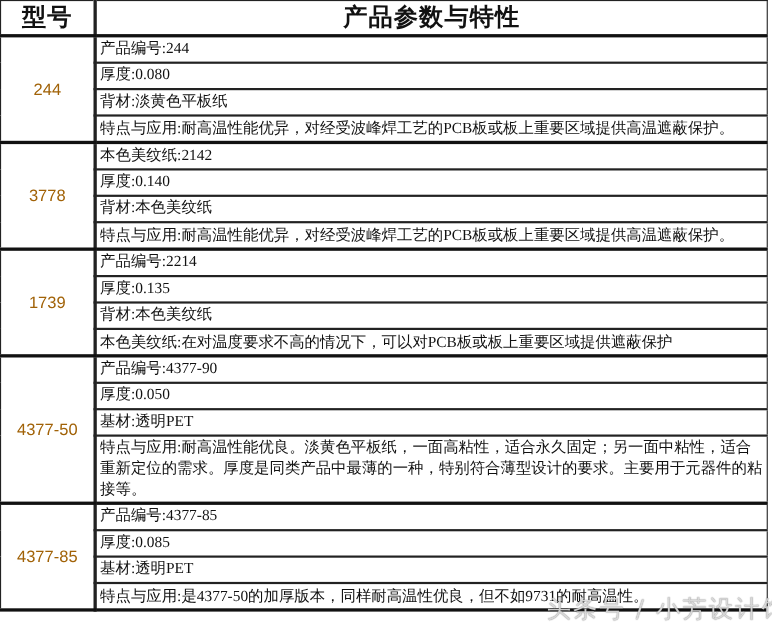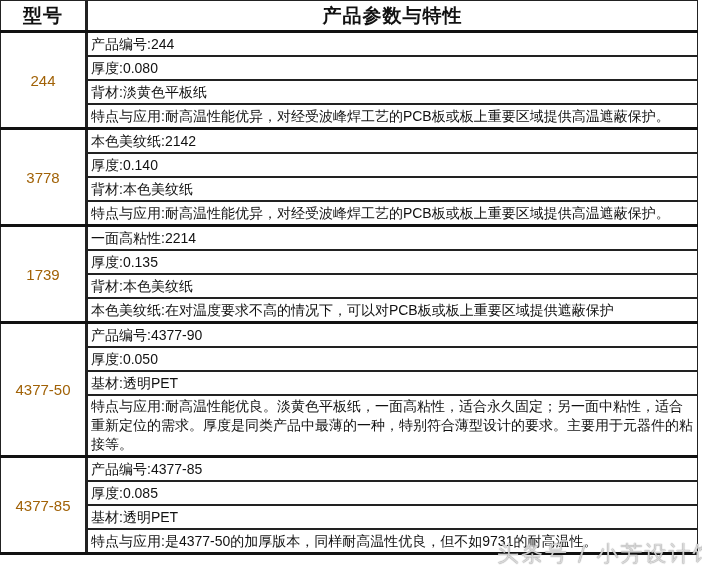--- a/index.html
+++ b/index.html
@@ -7,31 +7,31 @@
   .sheet {
     position: absolute; left: 0; top: 0; width: 698px;
     border-collapse: collapse; table-layout: fixed;
     font-family: "DejaVu Sans", "Liberation Sans", sans-serif;
     color: #111;
   }
   .sheet td, .sheet th {
     border: 1px solid #222; padding: 0; vertical-align: middle;
   }
   .sheet th {
-    height: 29px; font-size: 19px; font-weight: bold; text-align: center;
+    height: 29px; font-size: 22px; font-weight: bold; text-align: center;
     border-bottom: 3px solid #111; letter-spacing: 1px;
   }
   .col-model { width: 86px; }
   .model-cell {
     text-align: center; font-family: "Liberation Sans", sans-serif;
     font-size: 15px; color: #a16207; border-right: 3px solid #222 !important;
     border-bottom: 3px solid #111 !important;
   }
   .prop {
-    font-family: Liberation Sans, sans-serif; font-size: 14px;
+    font-family: Liberation Serif, serif; font-size: 14px;
     line-height: 20px; padding: 1px 2px 1px 3px !important; height: 20px;
     border-bottom: 2px solid #222 !important;
   }
   .prop.last { border-bottom: 3px solid #111 !important; line-height: 19px; }
   .watermark {
     position: absolute; left: 497px; top: 539px;
     font-family: "DejaVu Sans", sans-serif; font-size: 22px;
     color: rgba(255,255,255,0.75);
     text-shadow: 0 0 1px rgba(60,60,60,0.9);
     letter-spacing: 2px; pointer-events: none; white-space: nowrap;
@@ -76,21 +76,21 @@
       </tr>
     <tr>
         <td class="prop">背材:本色美纹纸</td>
       </tr>
     <tr>
         <td class="prop last">特点与应用:耐高温性能优异，对经受波峰焊工艺的PCB板或板上重要区域提供高温遮蔽保护。</td>
       </tr>
 
     <tr>
       <td class="model-cell" rowspan="4">1739</td>
-      <td class="prop">一面高粘性:2214</td>
+      <td class="prop">产品编号:2214</td>
     </tr>
     <tr>
         <td class="prop">厚度:0.135</td>
       </tr>
     <tr>
         <td class="prop">背材:本色美纹纸</td>
       </tr>
     <tr>
         <td class="prop last">本色美纹纸:在对温度要求不高的情况下，可以对PCB板或板上重要区域提供遮蔽保护</td>
       </tr>

